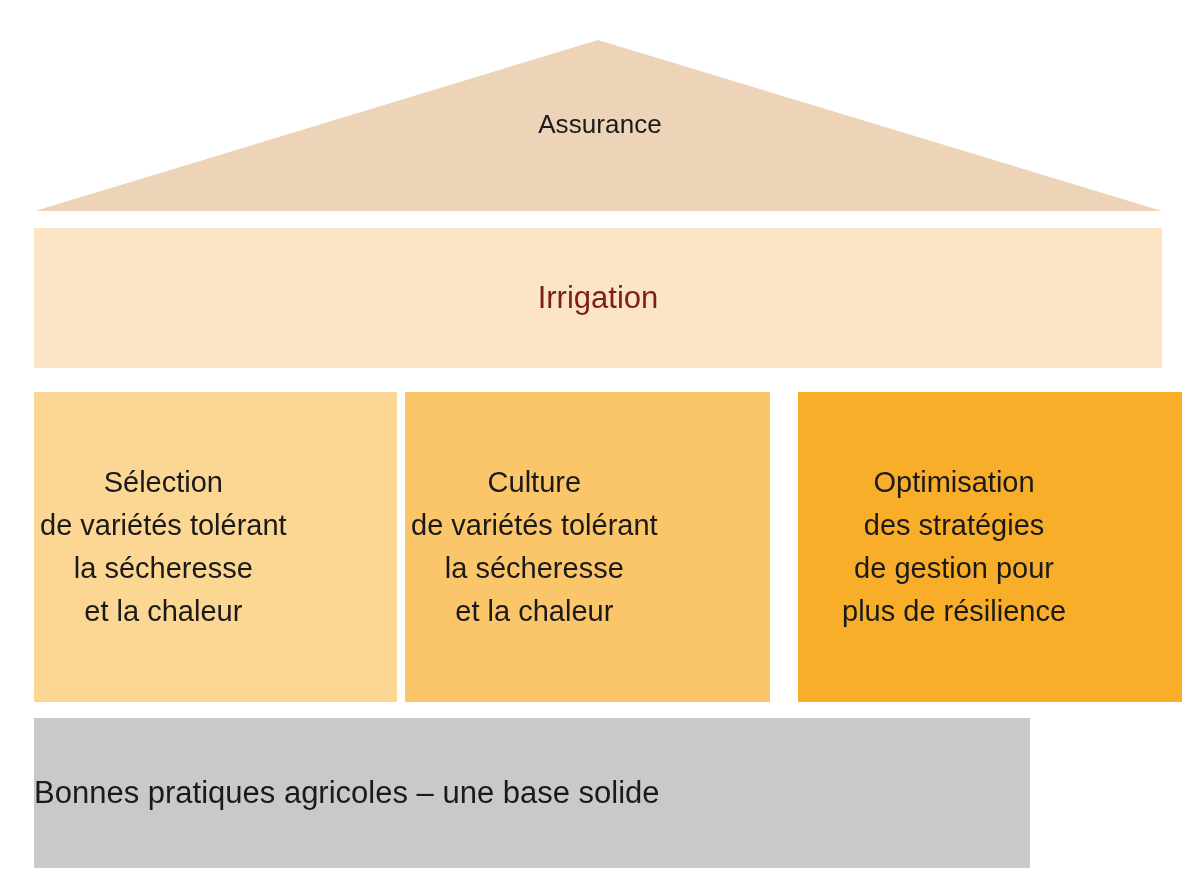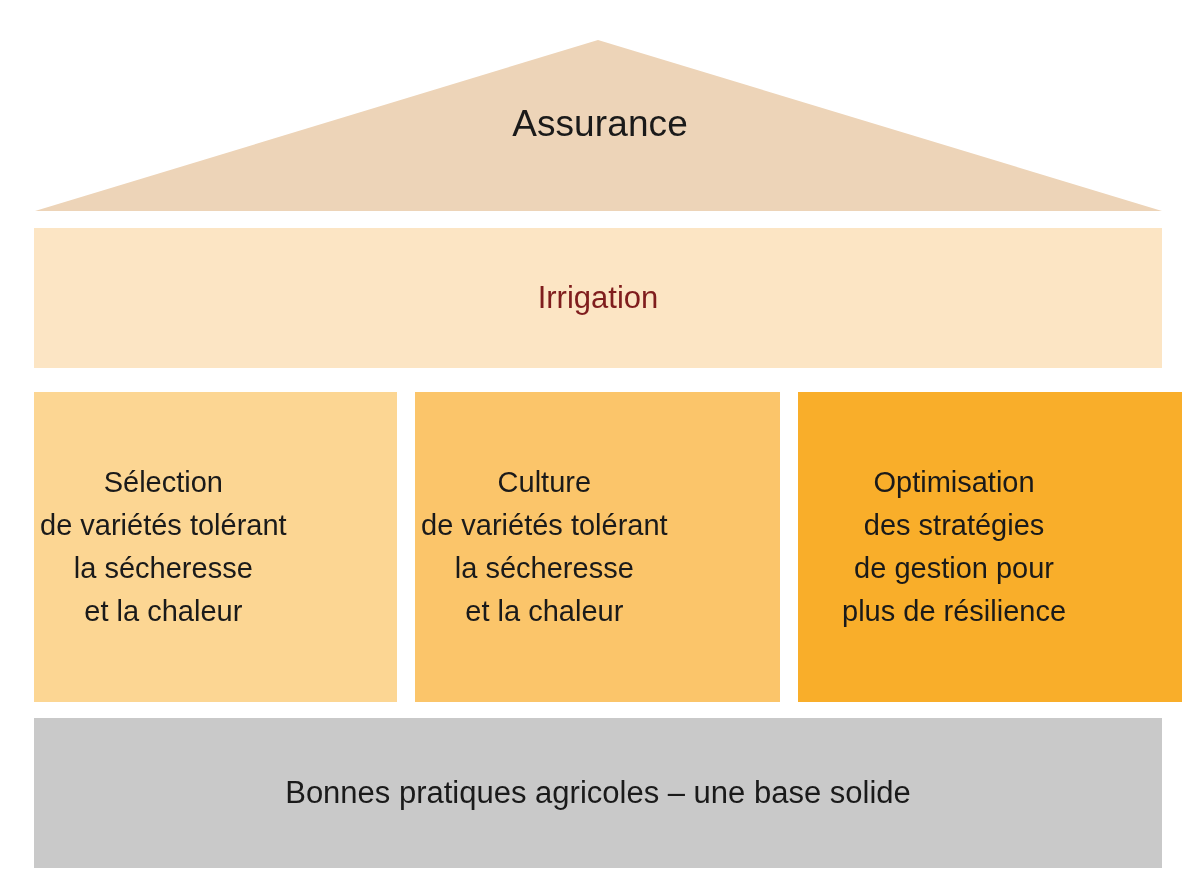--- a/index.html
+++ b/index.html
@@ -31,21 +31,21 @@
     display: block;
     width: 1200px;
     height: 215px;
   }
   .roof-label {
     position: absolute;
     left: 0;
     top: 104px;
     width: 1200px;
     text-align: center;
-    font-size: 37px;
+    font-size: 26px;
     line-height: 40px;
     color: #1a1a1a;
     letter-spacing: 0.1px;
   }
 
   
   .band {
     position: absolute;
     left: 34px;
     top: 228px;
@@ -74,42 +74,42 @@
     position: absolute;
     top: 0;
     height: 310px;
     display: flex;
     align-items: center;
     justify-content: flex-start;
     box-sizing: border-box;
     padding: 0 6px;
   }
   .pillar-1 { left: 0px;   width: 363px; background: #fcd693; }
-  .pillar-2 { left: 381px; width: 365px; background: #fbc56a; }
+  .pillar-2 { left: 371px; width: 365px; background: #fbc56a; }
   .pillar-3 { left: 764px; width: 384px; background: #f9ae2a; padding-left: 44px; }
 
   .pillar-text {
     text-align: center;
     font-size: 29px;
     line-height: 43px;
     color: #1a1a1a;
     white-space: pre-line;
   }
 
   
   .base {
     position: absolute;
     left: 34px;
     top: 718px;
-    width: 1128px;
+    width: 996px;
     height: 150px;
     background: #c9c9c9;
     display: flex;
     align-items: center;
-    justify-content: center;
+    justify-content: flex-start;
   }
   .base-label {
     font-size: 31px;
     line-height: 40px;
     color: #1a1a1a;
   }
 </style>
 </head>
 <body>
 

